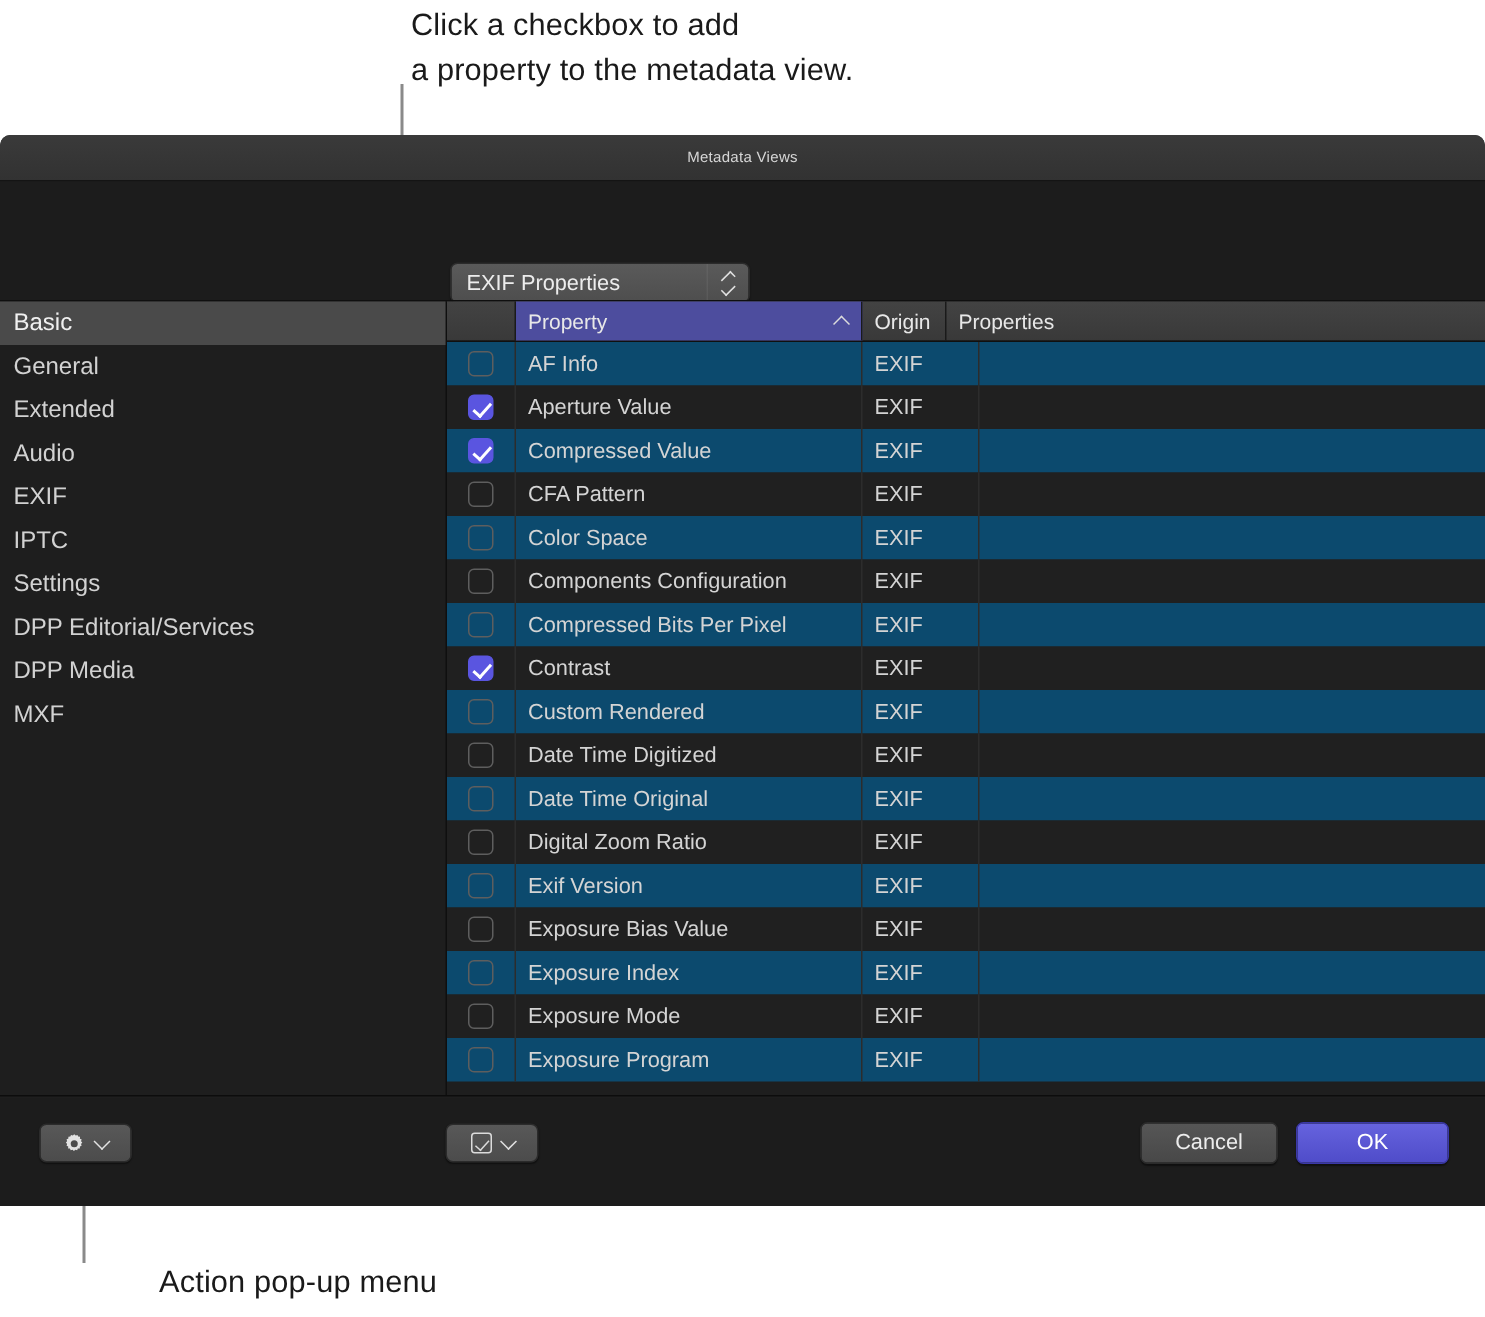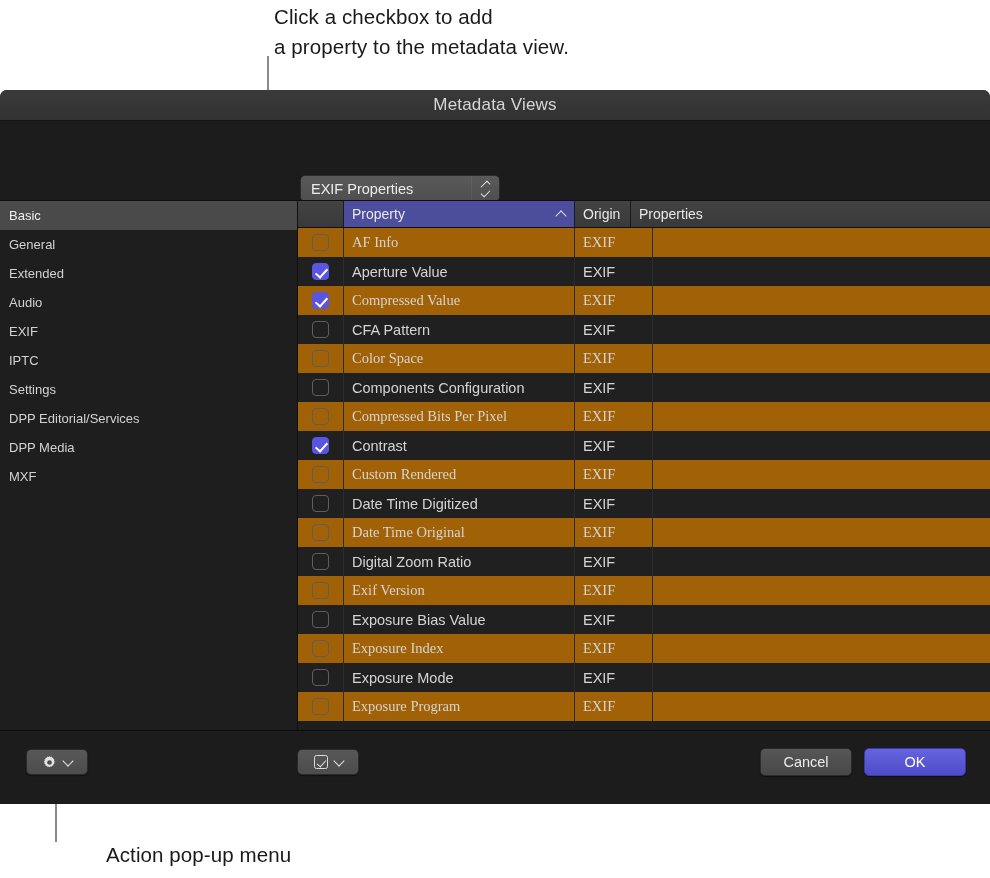--- a/index.html
+++ b/index.html
@@ -38,21 +38,21 @@
     overflow: hidden;
   }
 
   #titlebar {
     height: 31px;
     background: linear-gradient(#3a3a3a, #323232);
     border-bottom: 1px solid #141414;
     display: flex; align-items: center; justify-content: center;
   }
   #titlebar .title {
-    color: #d6d6d6; font-size: 17px; letter-spacing: 0.2px;
+    color: #d6d6d6; font-size: 10px; letter-spacing: 0.2px;
   }
 
   
   #toolbar {
     height: 79px;
     background: #1c1c1c;
     position: relative;
   }
 
   #view-popup {
@@ -116,21 +116,21 @@
   }
 
   #sidebar {
     width: 298px; background: #1e1e1e;
     border-right: 1px solid #0f0f0f;
     padding-top: 0;
   }
   .side-item {
     height: 29px; display: flex; align-items: center;
     padding-left: 9px;
-    color: #d2d2d2; font-size: 13px;
+    color: #d2d2d2; font-size: 16px;
   }
   .side-item.selected { background: #4a4a4a; color: #f0f0f0; }
 
   #table-area { flex: 1; background: #1e1e1e; position: relative; }
 
   .thead {
     display: flex; height: 27px;
     background: linear-gradient(#434343, #393939);
     border-bottom: 1px solid #101010;
     font-size: 14px;
@@ -142,21 +142,21 @@
   .th.orig  { width: 56px; padding-left: 8px; }
   .th.desc  { flex: 1; padding-left: 8px; border-right: none; }
   .sort-chev {
     position: absolute; right: 9px; top: 11px;
     width: 8px; height: 8px;
     border-left: 1.6px solid #dcdcdc; border-top: 1.6px solid #dcdcdc;
     transform: rotate(45deg);
   }
 
   .trow { display: flex; height: 29px; font-size: 14.5px; }
-  .trow.odd  { background: #a16207; font-family: Liberation Serif, serif; }
+  .trow.odd  { background: #0c4a6e; }
   .trow.even { background: #202020; }
   .td { display: flex; align-items: center; color: #d4d4d4;
         border-right: 1px solid #2c2c2c; }
   .td.check { width: 46px; justify-content: center; border-right-color: #2c2c2c; }
   .td.prop  { width: 231px; padding-left: 8px; }
   .td.orig  { width: 78px; padding-left: 8px; }
   .td.desc  { flex: 1; padding-left: 8px; border-right: none; }
 
   .cbox {
     width: 17px; height: 17px; border-radius: 4px;

